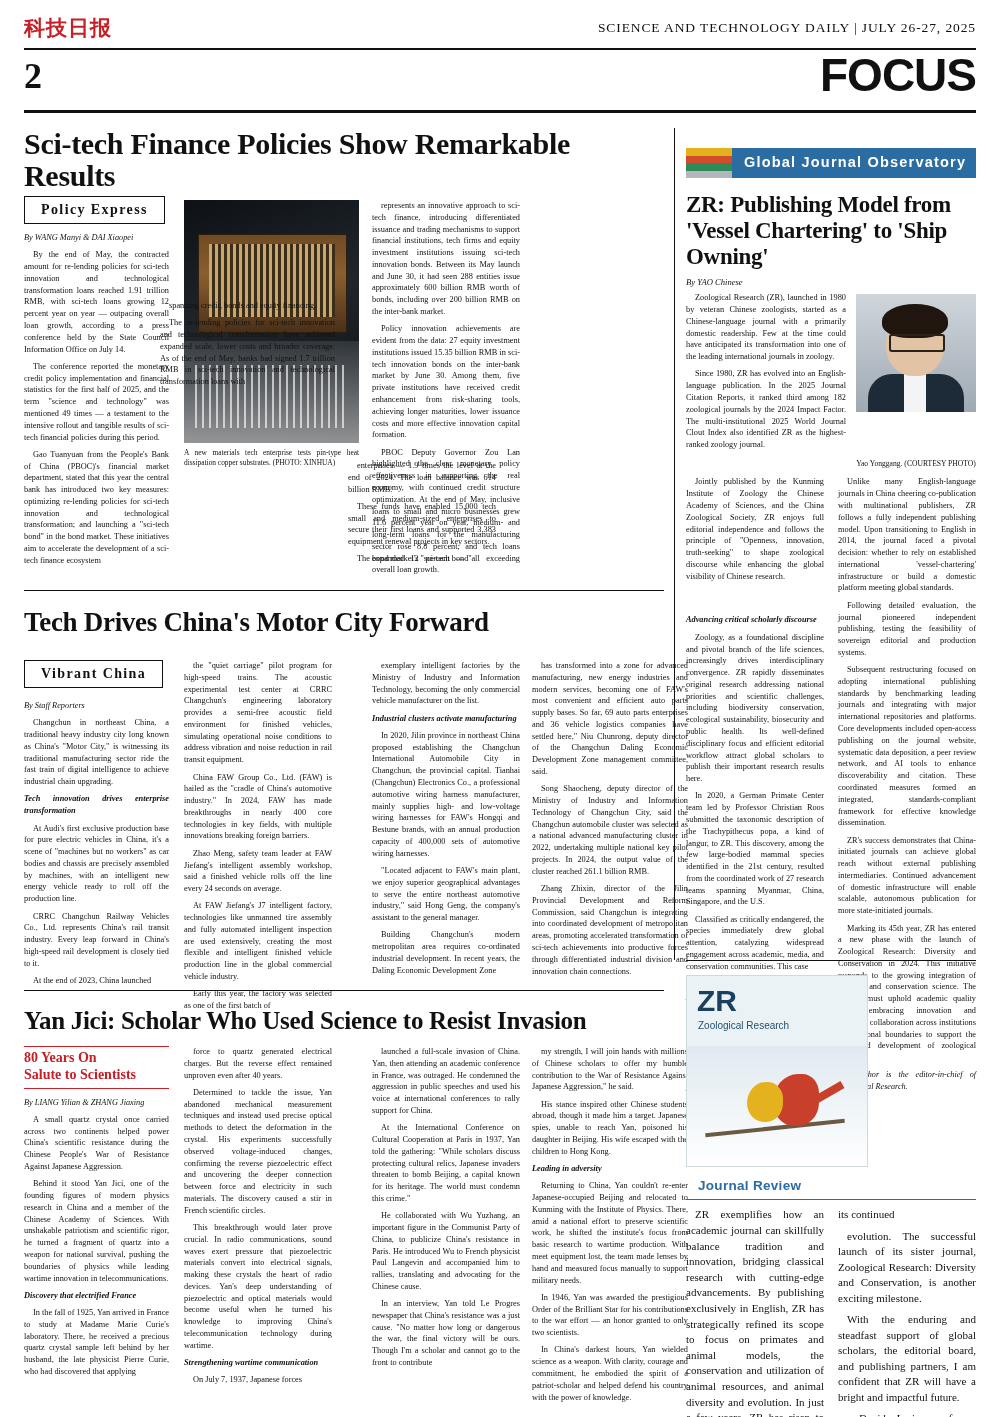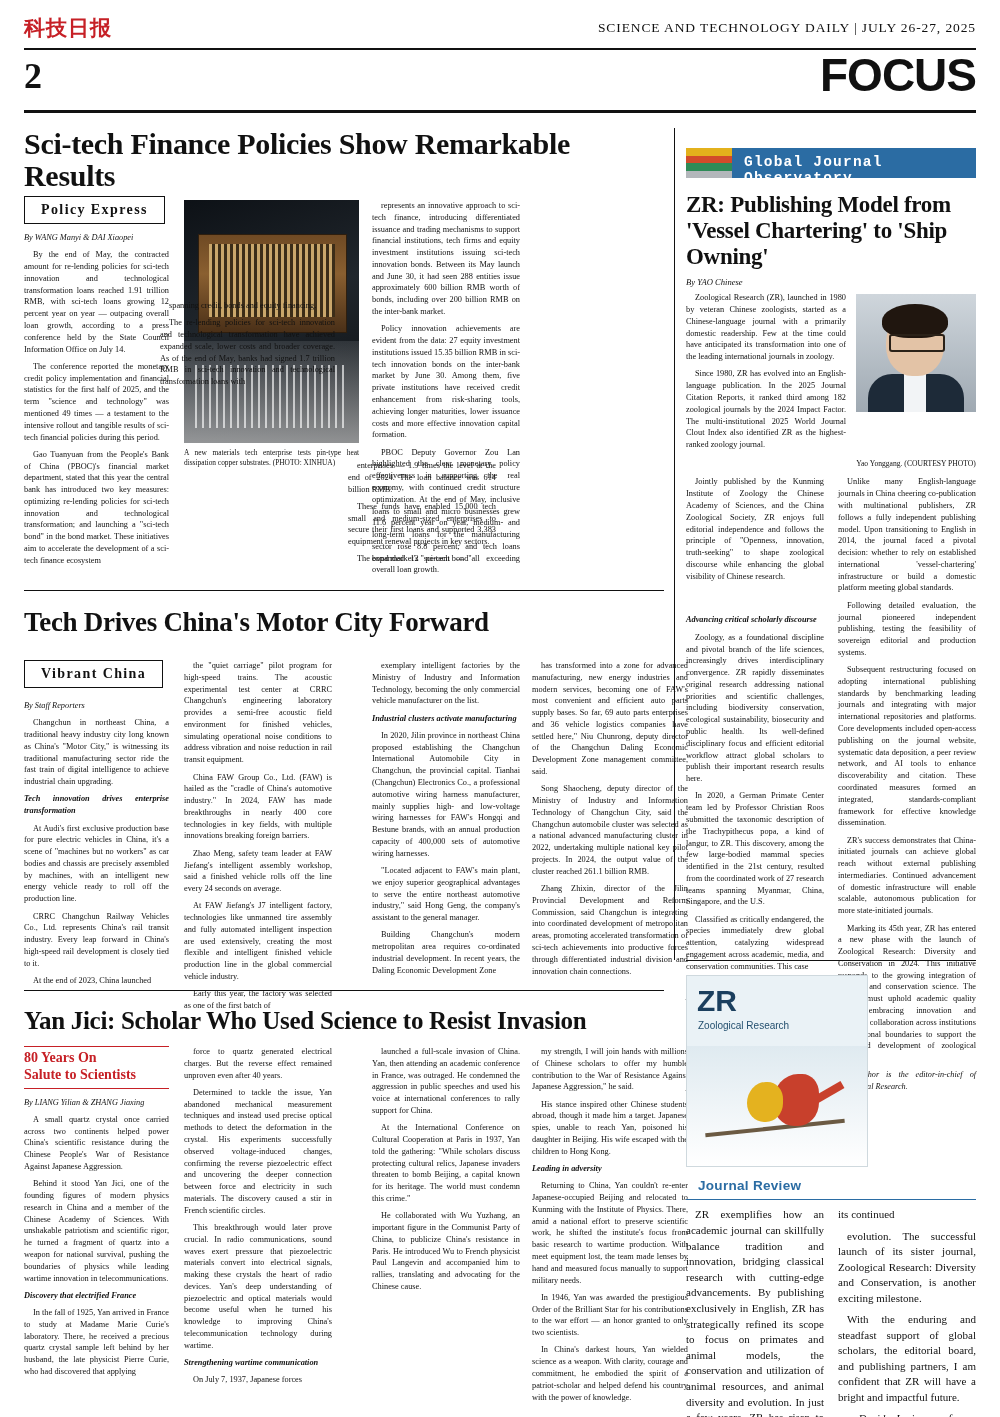--- a/index.html
+++ b/index.html
@@ -40,21 +40,21 @@
   .chipimg .board{position:absolute;left:8%;top:14%;width:84%;height:40%;background:linear-gradient(180deg,#6f4a24,#8a5f30 40%,#4a3018);border:1px solid #2e1e0e;}
   .chipimg .fins{position:absolute;left:14%;top:18%;width:72%;height:30%;background:repeating-linear-gradient(90deg,#caa76b 0 3px,#3c2d18 3px 6px);}
   .chipimg .glass{position:absolute;left:0;bottom:0;width:100%;height:42%;background:linear-gradient(180deg,rgba(220,225,230,.12),rgba(255,255,255,.55));}
   .chipimg .dots{position:absolute;left:6%;bottom:6%;width:88%;height:26%;background:repeating-linear-gradient(90deg,rgba(255,255,255,.75) 0 2px,rgba(255,255,255,0) 2px 7px);opacity:.85;}
 
   
   .gjo{position:absolute;left:686px;top:148px;width:290px;}
   .gjo-bar{position:relative;height:30px;background:#2b6ca3;}
   .gjo-bar .swatches{position:absolute;left:0;top:0;width:46px;height:30px;}
   .gjo-bar .swatches i{display:block;height:7.5px;width:46px;}
-  .gjo-bar .title{position:absolute;left:58px;top:6px;color:#fff;font-family:Liberation Mono, monospace;font-size:14.5px;font-weight:700;letter-spacing:1.2px;}
+  .gjo-bar .title{position:absolute;left:58px;top:6px;color:#fff;font-family:Liberation Sans, sans-serif;font-size:14.5px;font-weight:700;letter-spacing:1.2px;}
   .gjo h2{font-size:23px;font-weight:700;line-height:1.12;margin:14px 0 8px 0;letter-spacing:-.3px;}
   .gjo .byline{margin-top:4px;}
   .portrait{float:right;width:120px;height:118px;margin:2px 0 4px 8px;background:linear-gradient(180deg,#cfd6dc,#9fa9b2);position:relative;overflow:hidden;}
   .portrait .head{position:absolute;left:30px;top:16px;width:58px;height:66px;background:#e3c3a6;border-radius:50% 50% 45% 45%;}
   .portrait .hair{position:absolute;left:26px;top:10px;width:66px;height:34px;background:#20160f;border-radius:50% 50% 40% 40%;}
   .portrait .glass2{position:absolute;left:33px;top:40px;width:52px;height:14px;border:2px solid #2a2118;border-radius:3px;}
   .portrait .body{position:absolute;left:12px;top:80px;width:96px;height:44px;background:#1d2a38;border-radius:24px 24px 0 0;}
   .portrait .shirt{position:absolute;left:48px;top:80px;width:22px;height:40px;background:#f2f4f6;}
   .pcap{font-size:7.6px;text-align:center;margin:3px 0 8px 0;}
   .gjo-2col{column-count:2;column-gap:14px;}
@@ -262,20 +262,21 @@
       <p>force to quartz generated electrical charges. But the reverse effect remained unproven even after 40 years.</p>
       <p>Determined to tackle the issue, Yan abandoned mechanical measurement techniques and instead used precise optical methods to detect the deformation in the crystal. His experiments successfully observed voltage-induced changes, confirming the reverse piezoelectric effect and uncovering the deeper connection between force and electricity in such materials. The discovery caused a stir in French scientific circles.</p>
       <p>This breakthrough would later prove crucial. In radio communications, sound waves exert pressure that piezoelectric materials convert into electrical signals, making these crystals the heart of radio devices. Yan's deep understanding of piezoelectric and optical materials would become useful when he turned his knowledge to improving China's telecommunication technology during wartime.</p>
       <p class="sub-it nind">Strengthening wartime communication</p>
       <p>On July 7, 1937, Japanese forces</p>
     </div>
     <div class="s3-c3 col">
       <p>launched a full-scale invasion of China. Yan, then attending an academic conference in France, was outraged. He condemned the aggression in public speeches and used his voice at international conferences to rally support for China.</p>
       <p>At the International Conference on Cultural Cooperation at Paris in 1937, Yan told the gathering: "While scholars discuss protecting cultural relics, Japanese invaders threaten to bomb Beijing, a capital known for its heritage. The world must condemn this crime."</p>
       <p>He collaborated with Wu Yuzhang, an important figure in the Communist Party of China, to publicize China's resistance in Paris. He introduced Wu to French physicist Paul Langevin and accompanied him to rallies, translating and advocating for the Chinese cause.</p>
+      <p>In an interview, Yan told Le Progres newspaper that China's resistance was a just cause. "No matter how long or dangerous the war, the final victory will be ours. Though I'm a scholar and cannot go to the front to contribute</p>
     </div>
     <div class="s3-c4 col">
       <p>my strength, I will join hands with millions of Chinese scholars to offer my humble contribution to the War of Resistance Against Japanese Aggression," he said.</p>
       <p>His stance inspired other Chinese students abroad, though it made him a target. Japanese spies, unable to reach Yan, poisoned his daughter in Beijing. His wife escaped with the children to Hong Kong.</p>
       <p class="sub-it nind">Leading in adversity</p>
       <p>Returning to China, Yan couldn't re-enter Japanese-occupied Beijing and relocated to Kunming with the Institute of Physics. There, amid a national effort to preserve scientific work, he shifted the institute's focus from basic research to wartime production. With meet equipment lost, the team made lenses by hand and measured focus manually to support military needs.</p>
       <p>In 1946, Yan was awarded the prestigious Order of the Brilliant Star for his contributions to the war effort — an honor granted to only two scientists.</p>
       <p>In China's darkest hours, Yan wielded science as a weapon. With clarity, courage and commitment, he embodied the spirit of a patriot-scholar and helped defend his country with the power of knowledge.</p>
     </div>
   </div>

